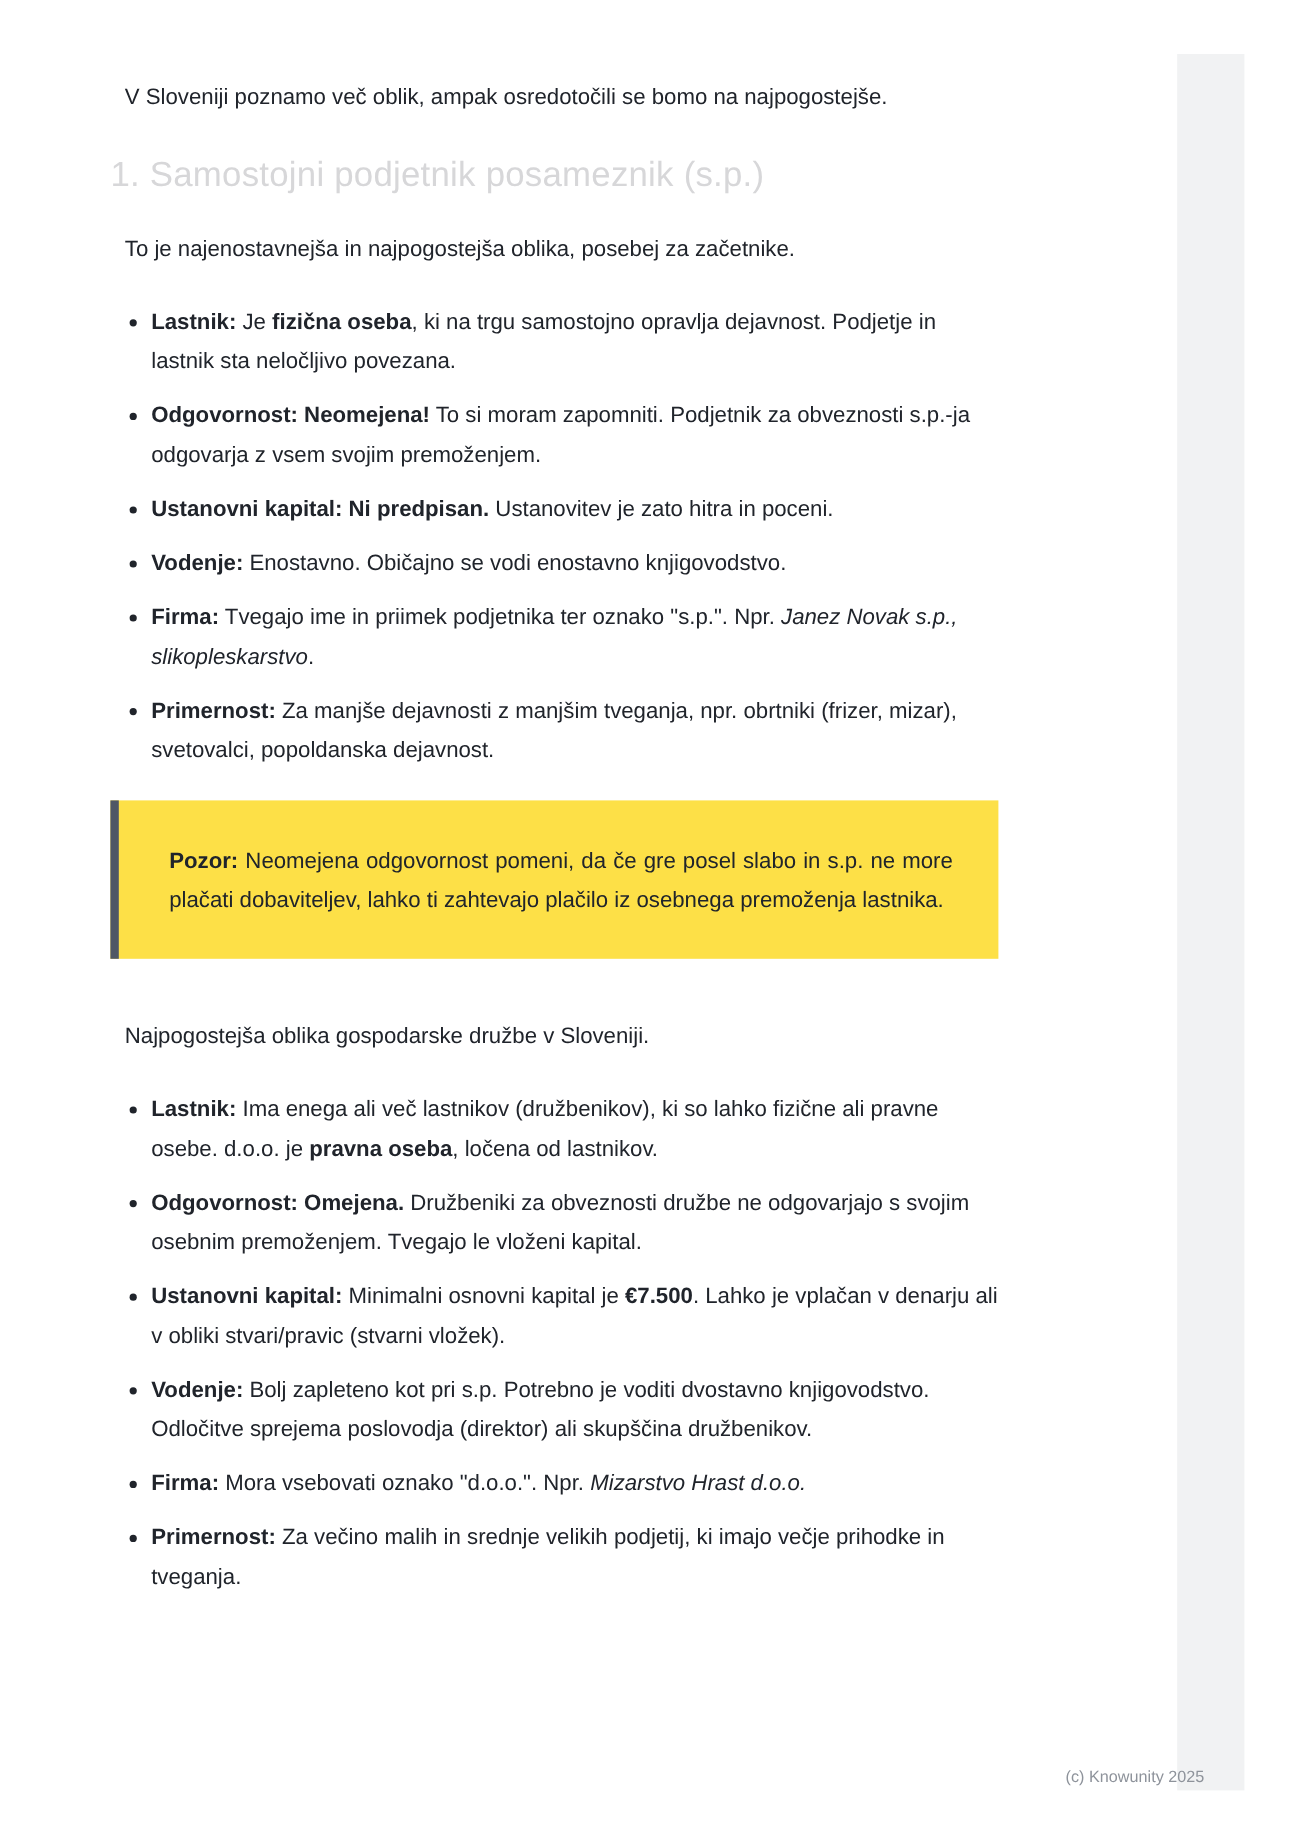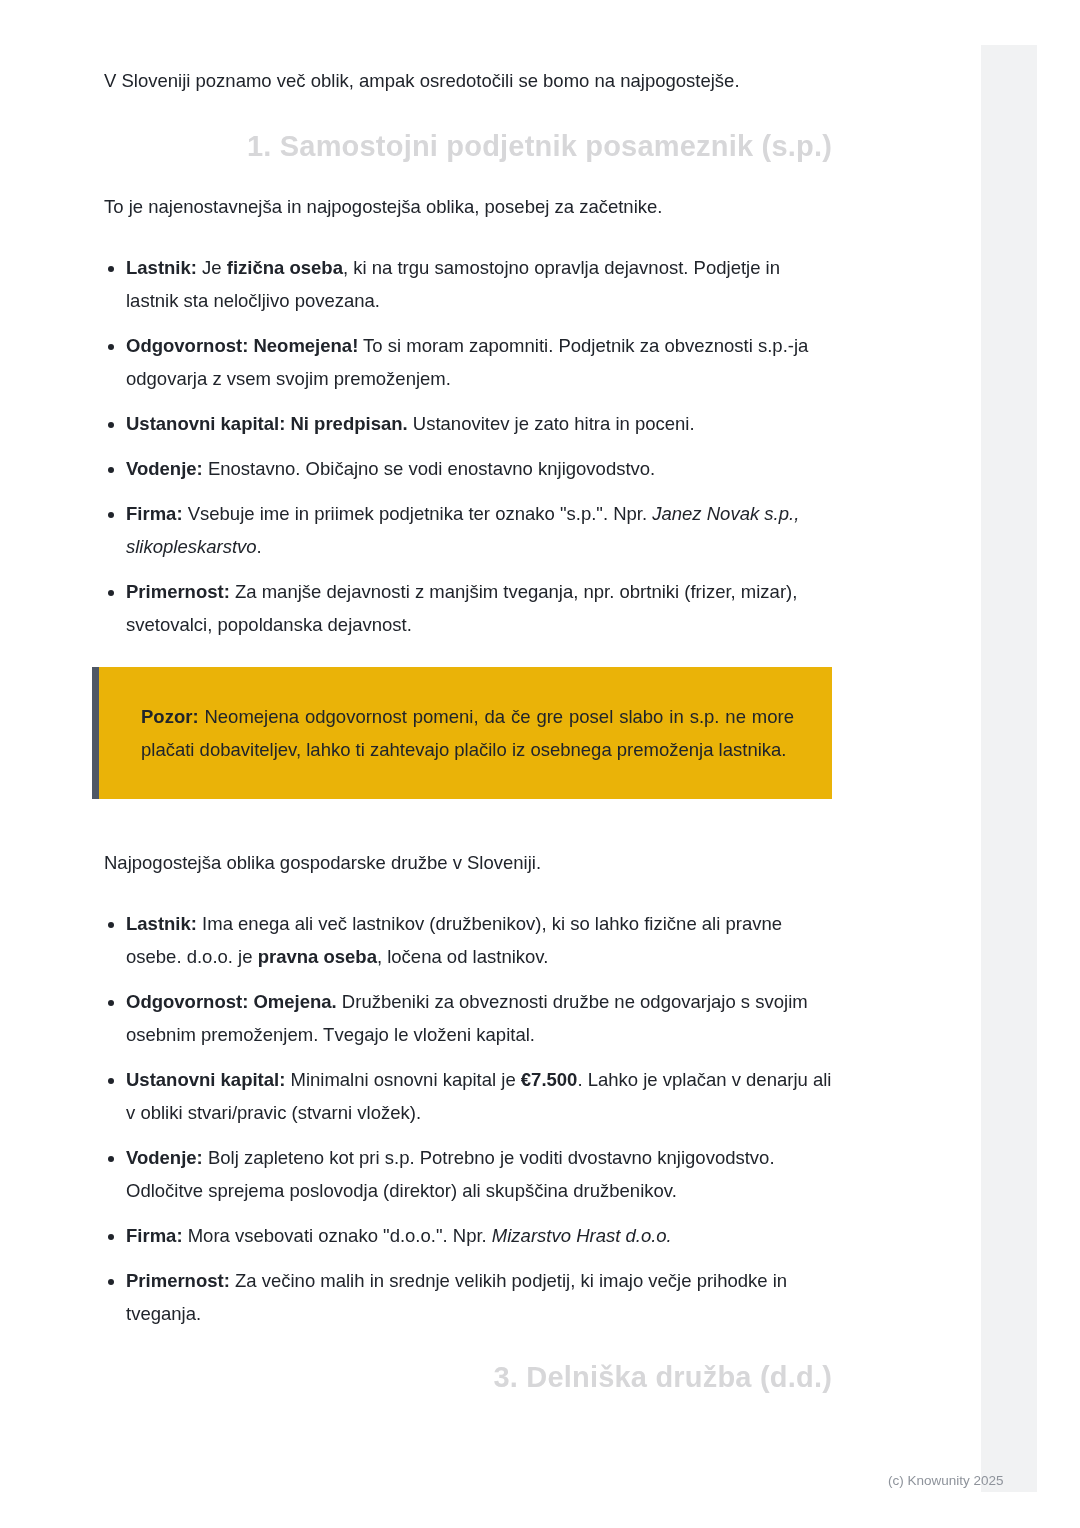--- a/index.html
+++ b/index.html
@@ -22,46 +22,45 @@
   }
   p { margin: 12px; }
   .intro {
     font-size: 18.5px;
     line-height: 28px;
     margin-bottom: 34px;
   }
   h2.wm {
     font-size: 29px;
     line-height: 34px;
-    font-weight: 700;
+    font-weight: 400;
     color: #d7d7d9;
     margin: 0 0 30px 0;
     letter-spacing: 0.2px;
-    text-align: right;
   }
   .lead {
     font-size: 18.5px;
     line-height: 28px;
     margin-bottom: 30px;
   }
   ul.bullets {
     list-style: disc outside;
     margin: 0 0 0 0;
     padding: 0 0 0 34px;
   }
   ul.bullets li {
     font-size: 18.5px;
     line-height: 33px;
     margin-bottom: 12px;
   }
   ul.bullets li::marker { color: #20242b; }
   .b { font-weight: 700; }
   .i { font-style: italic; }
   .callout {
-    background: #eab308;
+    background: #fde047;
     border-left: 7px solid #4e5765;
     margin: 26px 0 50px 0;
     padding: 21px 26px 21px 30px;
   }
   .callout p {
     font-size: 18.5px;
     line-height: 33px;
     text-align: justify;
   }
   section.mid { margin-top: 0; }
@@ -94,43 +93,40 @@
     <p class="intro">V Sloveniji poznamo več oblik, ampak osredotočili se bomo na najpogostejše.</p>
 
     <section class="top">
       <h2 class="wm">1. Samostojni podjetnik posameznik (s.p.)</h2>
       <p class="lead">To je najenostavnejša in najpogostejša oblika, posebej za začetnike.</p>
       <ul class="bullets">
           <li><span class="b">Lastnik:</span><span> Je </span><span class="b">fizična oseba</span><span>, ki na trgu samostojno opravlja dejavnost. Podjetje in lastnik sta neločljivo povezana.</span></li>
           <li><span class="b">Odgovornost: Neomejena!</span><span> To si moram zapomniti. Podjetnik za obveznosti s.p.-ja odgovarja z vsem svojim premoženjem.</span></li>
           <li><span class="b">Ustanovni kapital: Ni predpisan.</span><span> Ustanovitev je zato hitra in poceni.</span></li>
           <li><span class="b">Vodenje:</span><span> Enostavno. Običajno se vodi enostavno knjigovodstvo.</span></li>
-          <li><span class="b">Firma:</span><span> Vsebuje ime in priimek podjetnika ter oznako "s.p.". Npr. </span><span class="i">Janez Novak s.p., slikopleskarstvo</span><span>.</span></li>
+          <li><span class="b">Firma:</span><span> Tvegajo ime in priimek podjetnika ter oznako "s.p.". Npr. </span><span class="i">Janez Novak s.p., slikopleskarstvo</span><span>.</span></li>
           <li><span class="b">Primernost:</span><span> Za manjše dejavnosti z manjšim tveganja, npr. obrtniki (frizer, mizar), svetovalci, popoldanska dejavnost.</span></li>
         </ul>
       <div class="callout">
         <p><span class="b">Pozor:</span><span> Neomejena odgovornost pomeni, da če gre posel slabo in s.p. ne more plačati dobaviteljev, lahko ti zahtevajo plačilo iz osebnega premoženja lastnika.</span></p>
       </div>
     </section>
 
     <section class="mid">
       <p class="lead">Najpogostejša oblika gospodarske družbe v Sloveniji.</p>
       <ul class="bullets">
           <li><span class="b">Lastnik:</span><span> Ima enega ali več lastnikov (družbenikov), ki so lahko fizične ali pravne osebe. d.o.o. je </span><span class="b">pravna oseba</span><span>, ločena od lastnikov.</span></li>
           <li><span class="b">Odgovornost: Omejena.</span><span> Družbeniki za obveznosti družbe ne odgovarjajo s svojim osebnim premoženjem. Tvegajo le vloženi kapital.</span></li>
           <li><span class="b">Ustanovni kapital:</span><span> Minimalni osnovni kapital je </span><span class="b">€7.500</span><span>. Lahko je vplačan v denarju ali v obliki stvari/pravic (stvarni vložek).</span></li>
           <li><span class="b">Vodenje:</span><span> Bolj zapleteno kot pri s.p. Potrebno je voditi dvostavno knjigovodstvo. Odločitve sprejema poslovodja (direktor) ali skupščina družbenikov.</span></li>
           <li><span class="b">Firma:</span><span> Mora vsebovati oznako "d.o.o.". Npr. </span><span class="i">Mizarstvo Hrast d.o.o.</span></li>
           <li><span class="b">Primernost:</span><span> Za večino malih in srednje velikih podjetij, ki imajo večje prihodke in tveganja.</span></li>
         </ul>
     </section>
 
-    <section class="tail">
-      <h2 class="wm">3. Delniška družba (d.d.)</h2>
-    </section>
 
   </div>
 
   <div class="scroll-track"></div>
 
   <div class="footer">(c) Knowunity 2025</div>
 
 </div>
 
 </body></html>

